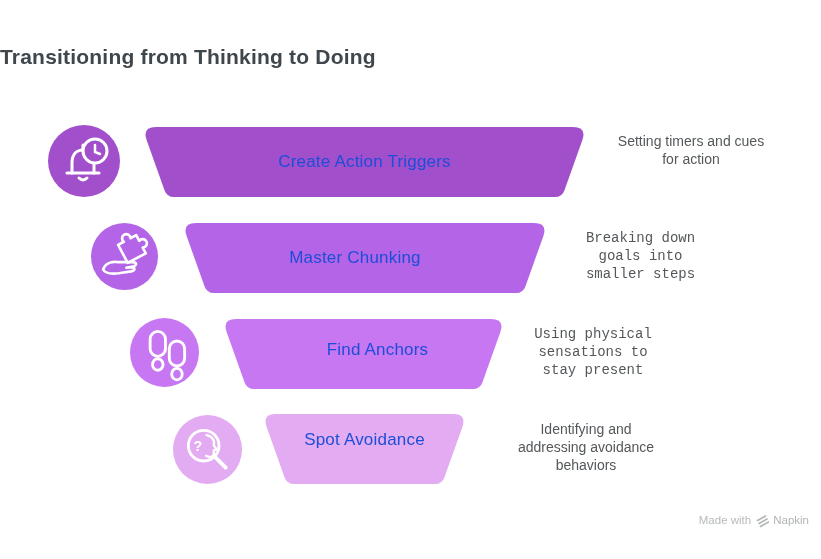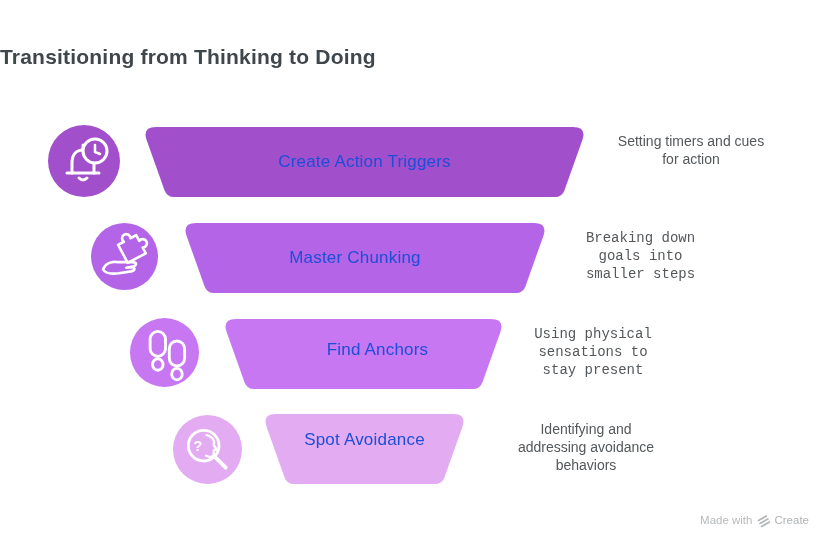--- a/index.html
+++ b/index.html
@@ -117,16 +117,16 @@
 
   <div class="watermark">
     <span>Made with</span>
     <svg width="14" height="14" viewBox="0 0 14 14">
       <g fill="none" stroke="#b0b4b6" stroke-width="1.6" stroke-linecap="round">
         <path d="M2.5 6.5 L10.5 2"></path>
         <path d="M4 9.5 L12 5"></path>
         <path d="M5.5 12.5 L13.5 8"></path>
       </g>
     </svg>
-    <span class="brand">Create</span>
+    <span class="brand">Napkin</span>
   </div>
 
 </div>
 
 </body></html>

